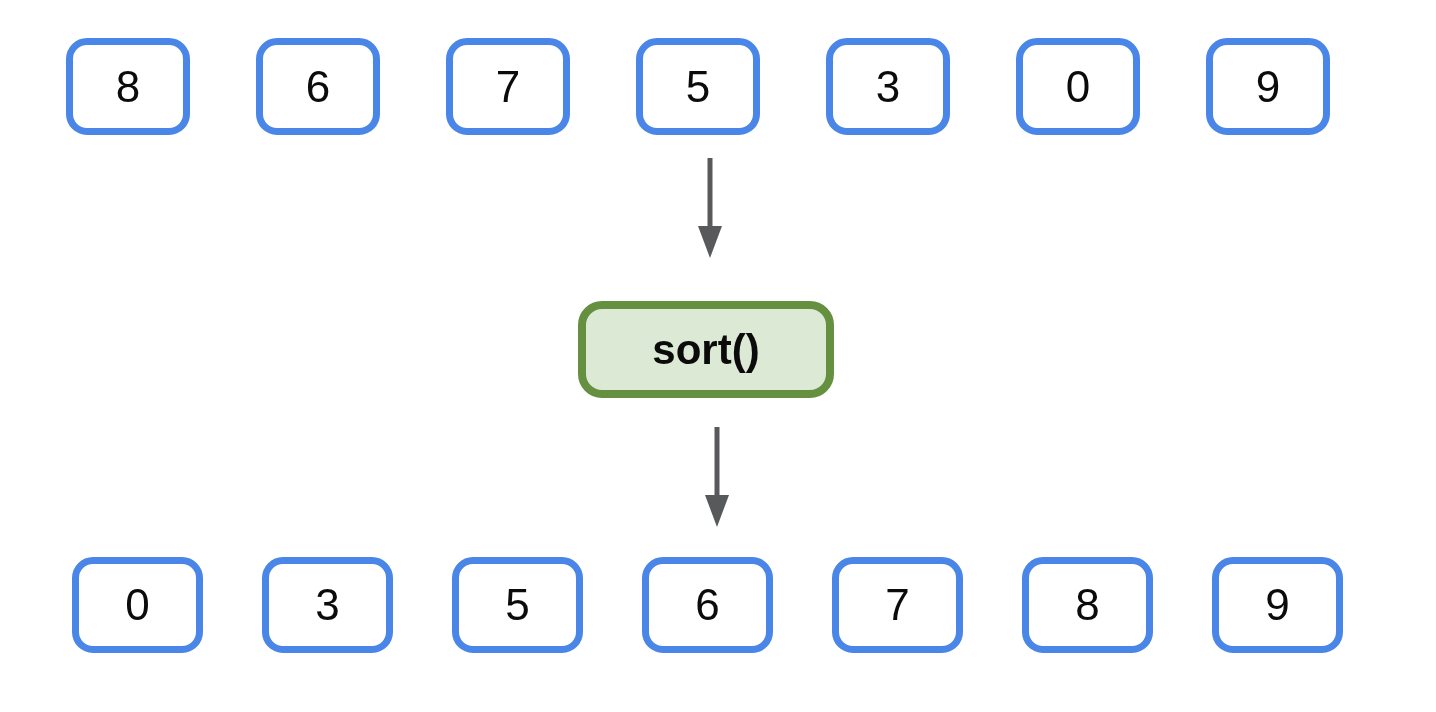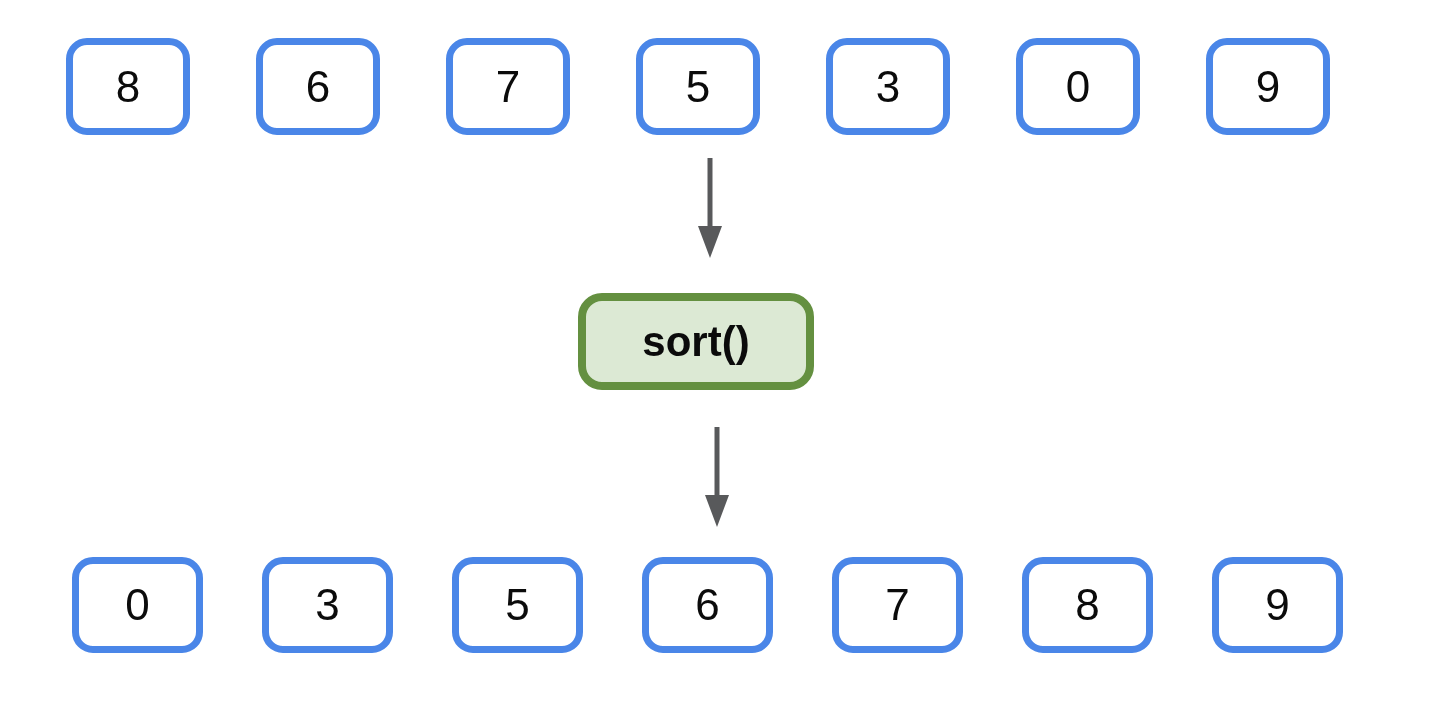--- a/index.html
+++ b/index.html
@@ -44,22 +44,22 @@
   .numbox span {
     font-size: 44px;
     font-weight: 500;
     color: var(--text-color, #0b0b0b);
     line-height: 1;
   }
   .op-box {
     position: absolute;
     box-sizing: border-box;
     left: 578px;
-    top: 293px;
-    width: 236px;
+    top: 301px;
+    width: 256px;
     height: 97px;
     background: var(--op-fill, #DCE9D4);
     border: 8px solid var(--op-border, #649040);
     border-radius: 24px;
     display: flex;
     align-items: center;
     justify-content: center;
   }
   .op-box span {
     font-size: 42px;

